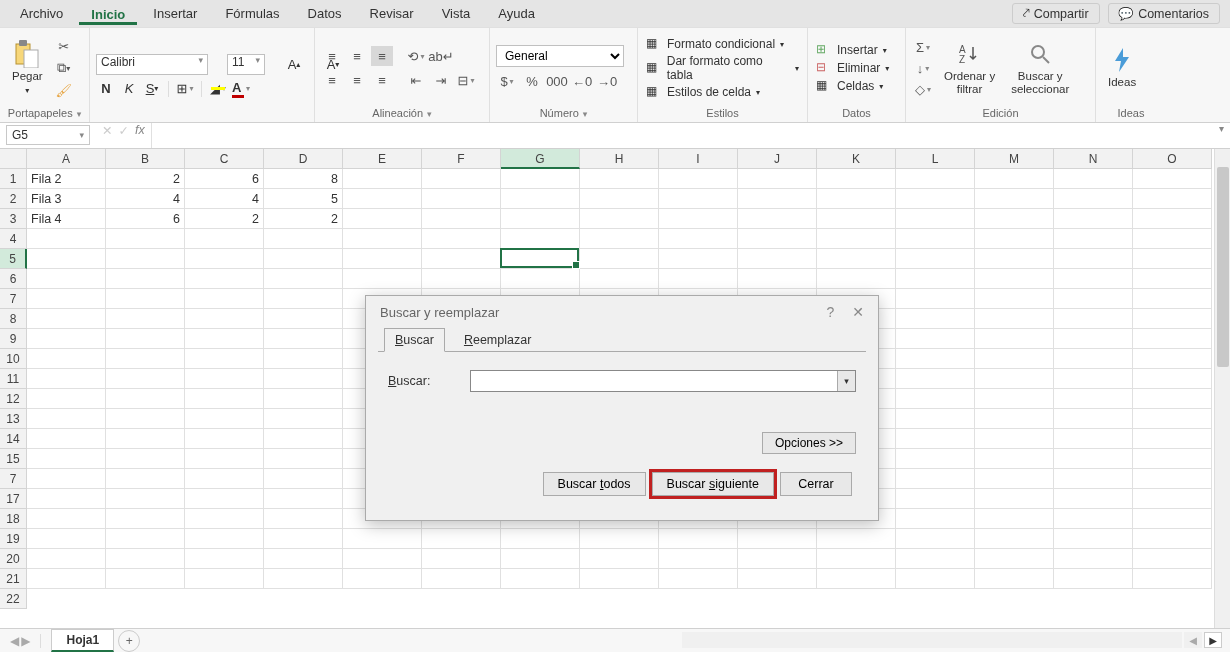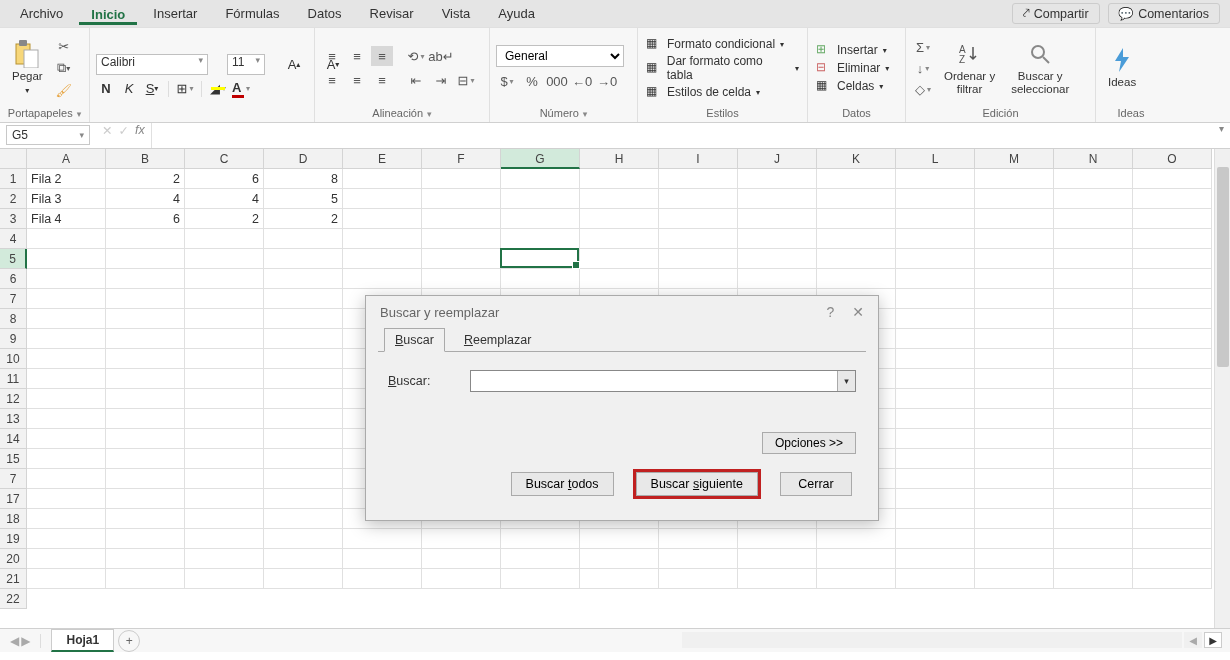--- a/index.html
+++ b/index.html
@@ -83,21 +83,21 @@
 .dlg-tab { padding: 4px 10px; border: 1px solid transparent; cursor: pointer; }
 .dlg-tab.active { background: #f0f0f0; border: 1px solid #aaa; border-bottom: 1px solid #f0f0f0; position: relative; z-index: 2; }
 .dlg-body { border-top: 1px solid #aaa; margin: -1px 12px 14px; padding: 18px 10px 10px; }
 .dlg-field { display: flex; align-items: center; gap: 10px; margin-bottom: 40px; }
 .dlg-field label { width: 72px; font-size: 12.5px; }
 .dlg-field .combo { flex: 1; height: 22px; border: 1px solid #888; background: #fff; display: flex; }
 .dlg-field .combo input { flex: 1; border: none; outline: none; padding: 0 4px; font-size: 12px; }
 .dlg-field .combo .dd { width: 18px; background: #e8e8e8; border-left: 1px solid #aaa; display: flex; align-items: center; justify-content: center; font-size: 9px; }
 .dlg-opts { display: flex; justify-content: flex-end; margin-bottom: 18px; }
 .dlg-opts button { padding: 3px 12px; font-size: 12px; border: 1px solid #aaa; background: #e8e8e8; cursor: pointer; }
-.dlg-footer { display: flex; justify-content: flex-end; gap: 22px; padding: 0 4px; }
+.dlg-footer { display: flex; justify-content: flex-end; gap: 6px; padding: 0 4px; }
 .dlg-footer button { padding: 4px 14px; font-size: 12.5px; border: 1px solid #aaa; background: #e8e8e8; cursor: pointer; min-width: 72px; }
 .dlg-footer button.highlight { outline: 3px solid #c02020; outline-offset: 0; }
 
 .underline-u { text-decoration: underline; }
 .vscroll { position: absolute; right: 0; top: 0; width: 16px; height: 479px; background: #f0f0f0; border-left: 1px solid #ddd; }
 .vscroll .thumb { position: absolute; top: 18px; left: 2px; width: 12px; height: 200px; background: #c8c8c8; border-radius: 2px; }
 .fx-expand { margin-left: auto; padding-right: 6px; color: #888; font-size: 10px; }
 </style>
 </head>
 <body>

